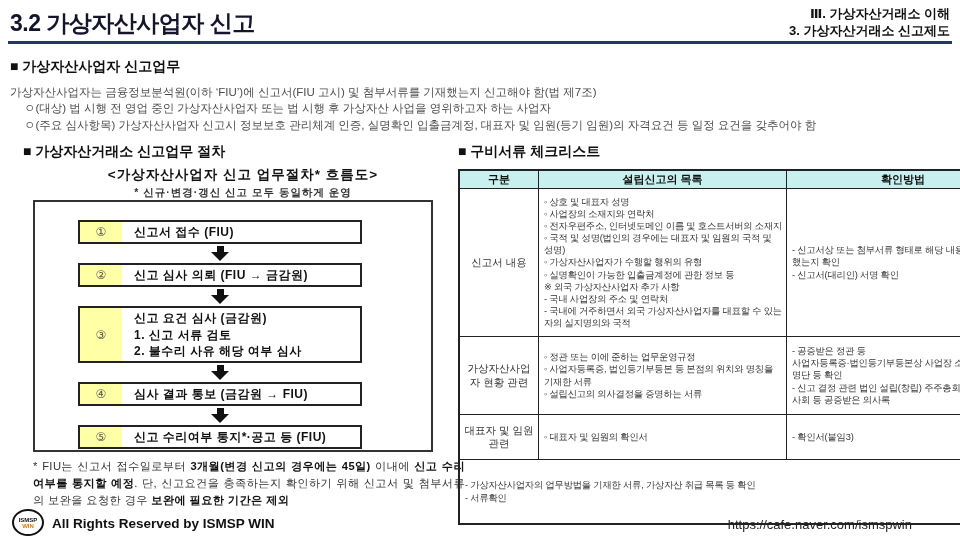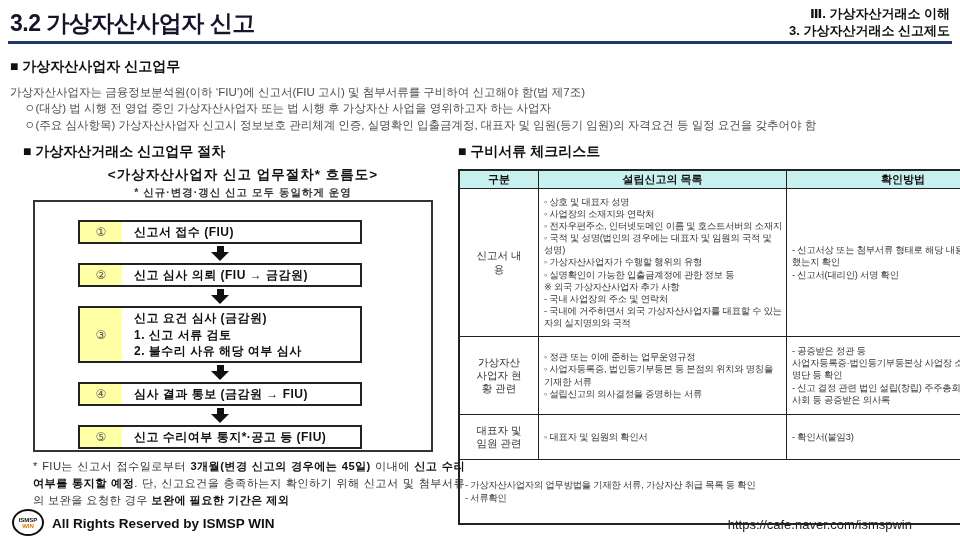--- a/index.html
+++ b/index.html
@@ -37,21 +37,21 @@
   .tbl { margin-top:8px; border:2px solid #222; width:563px; }
   .tr { display:flex; border-bottom:1px solid #222; }
   .tr:last-child { border-bottom:none; }
   .td, .th { border-right:1px solid #222; overflow:hidden; }
   .td:last-child, .th:last-child { border-right:none; }
   .thead { background:var(--thbg,#c8f0ee); height:18px; }
   .th { display:flex; align-items:center; justify-content:center; font-size:11px; font-weight:bold; color:#111; }
   .c1 { width:79px; flex:0 0 79px; }
   .c2 { width:248px; flex:0 0 248px; }
   .c3 { width:166px; flex:1; }
-  .td.cat { display:flex; align-items:center; justify-content:center; text-align:center; font-size:10.5px; color:#333; line-height:1.25; padding:16px; }
+  .td.cat { display:flex; align-items:center; justify-content:center; text-align:center; font-size:10.5px; color:#333; line-height:1.25; padding:4px; }
   .td.docs, .td.checks { display:flex; flex-direction:column; justify-content:center; padding:2px 3px 2px 5px; font-size:9.3px; color:#333; line-height:1.3; }
   .td.docs .line, .td.checks .line { letter-spacing:-0.2px; }
   .r1 { height:148px; } .r2 { height:78px; } .r3 { height:45px; } .r4 { height:63px; }
 
   
   .footer-logo { position:absolute; left:12px; top:509px; width:32px; height:27px; border:2px solid #111; border-radius:50%; display:flex; flex-direction:column; align-items:center; justify-content:center; line-height:1; }
   .footer-logo .l1 { font-size:6px; font-weight:bold; color:#111; }
   .footer-logo .l2 { font-size:6px; font-weight:bold; color:var(--brand-orange,#e07b00); }
   .footer-copy { position:absolute; left:52px; top:516px; font-size:13.5px; font-weight:bold; color:#111; }
   .footer-url { position:absolute; right:48px; top:517px; font-size:13px; color:#222; text-decoration:none; }
@@ -65,21 +65,21 @@
   <div class="page-title">3.2 가상자산사업자 신고</div>
   <div class="breadcrumb">
     <div>Ⅲ. 가상자산거래소 이해</div>
     <div>3. 가상자산거래소 신고제도</div>
   </div>
   <div class="header-rule"></div>
 
   <div class="intro">
     <div class="sec-heading">■ 가상자산사업자 신고업무</div>
     <div class="body">
-      <div>가상자산사업자는 금융정보분석원(이하 ‘FIU’)에 신고서(FIU 고시) 및 첨부서류를 구비하여 신고해야 함(법 제7조)</div>
+      <div>가상자산사업자는 금융정보분석원(이하 ‘FIU’)에 신고서(FIU 고시) 및 첨부서류를 기재했는지 신고해야 함(법 제7조)</div>
       <div class="indent">ㅇ(대상) 법 시행 전 영업 중인 가상자산사업자 또는 법 시행 후 가상자산 사업을 영위하고자 하는 사업자</div>
       <div class="indent">ㅇ(주요 심사항목) 가상자산사업자 신고시 정보보호 관리체계 인증, 실명확인 입출금계정, 대표자 및 임원(등기 임원)의 자격요건 등 일정 요건을 갖추어야 함</div>
     </div>
   </div>
 
   <div class="flow-col">
     <div class="sec-heading">■ 가상자산거래소 신고업무 절차</div>
     <div class="flow-title">&lt;가상자산사업자 신고 업무절차* 흐름도&gt;</div>
     <div class="flow-subtitle">* 신규·변경·갱신 신고 모두 동일하게 운영</div>
 

